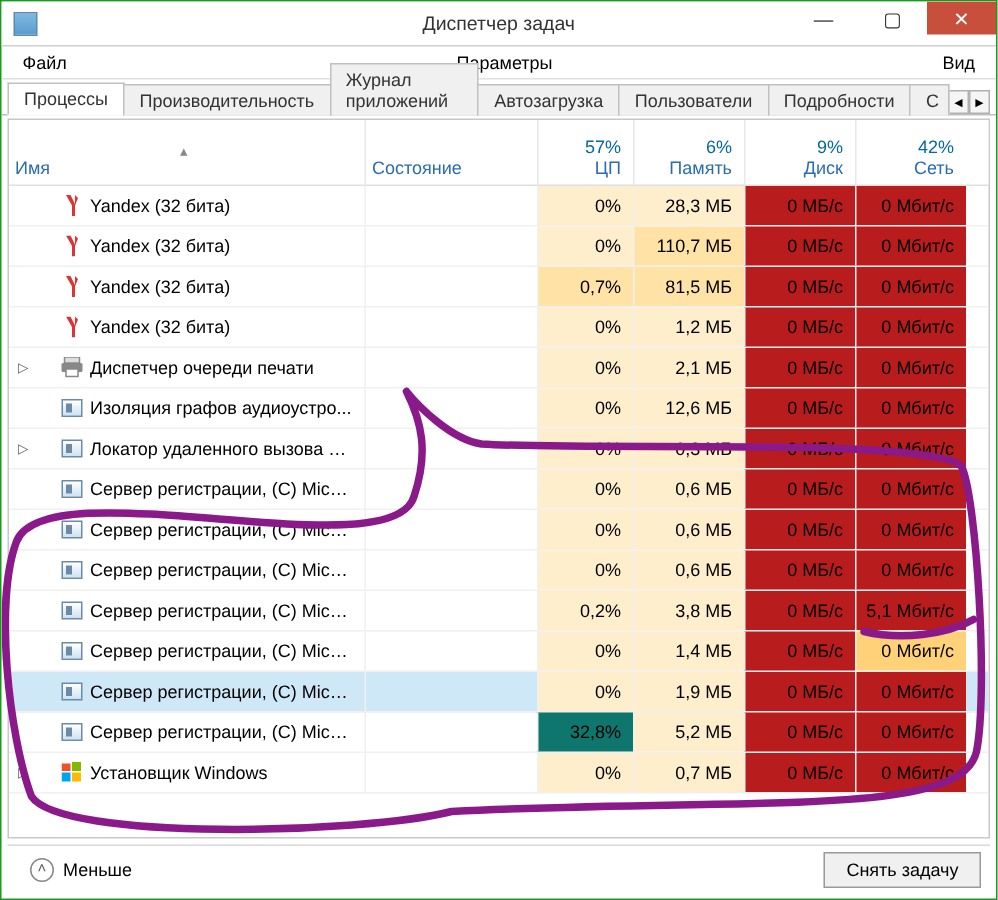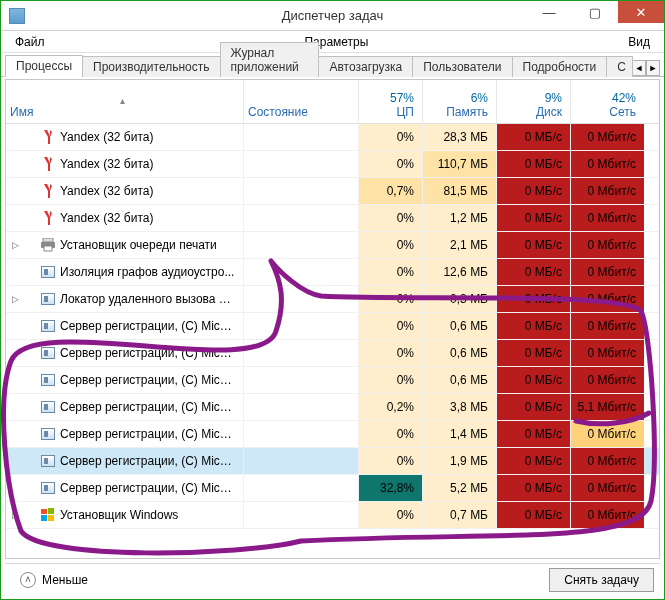--- a/index.html
+++ b/index.html
@@ -366,21 +366,21 @@
         <div class="cell name">
           <span class="expander">▷</span>
           <span class="indent"></span>
           <span class="proc-icon">
             <svg class="ico-printer" viewBox="0 0 16 14">
               <rect x="3" y="0" width="10" height="4" fill="#ddd" stroke="#888"></rect>
               <rect x="1" y="4" width="14" height="6" fill="#888" rx="1"></rect>
               <rect x="4" y="8" width="8" height="5" fill="#fff" stroke="#888"></rect>
             </svg>
           </span>
-          <span class="proc-name">Установщик очереди печати</span>
+          <span class="proc-name">Диспетчер очереди печати</span>
         </div>
         <div class="cell state"></div>
         <div class="cell num cpu h1">0%</div>
         <div class="cell num mem h1">2,1 МБ</div>
         <div class="cell num disk h0">0 МБ/с</div>
         <div class="cell num net h0">0 Мбит/с</div>
       </div>
       <div class="row">
         <div class="cell name">
           <span class="indent"></span>

